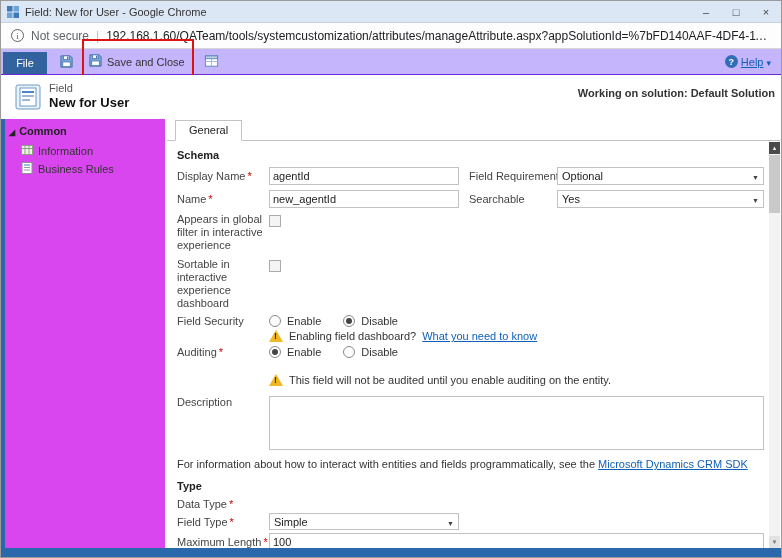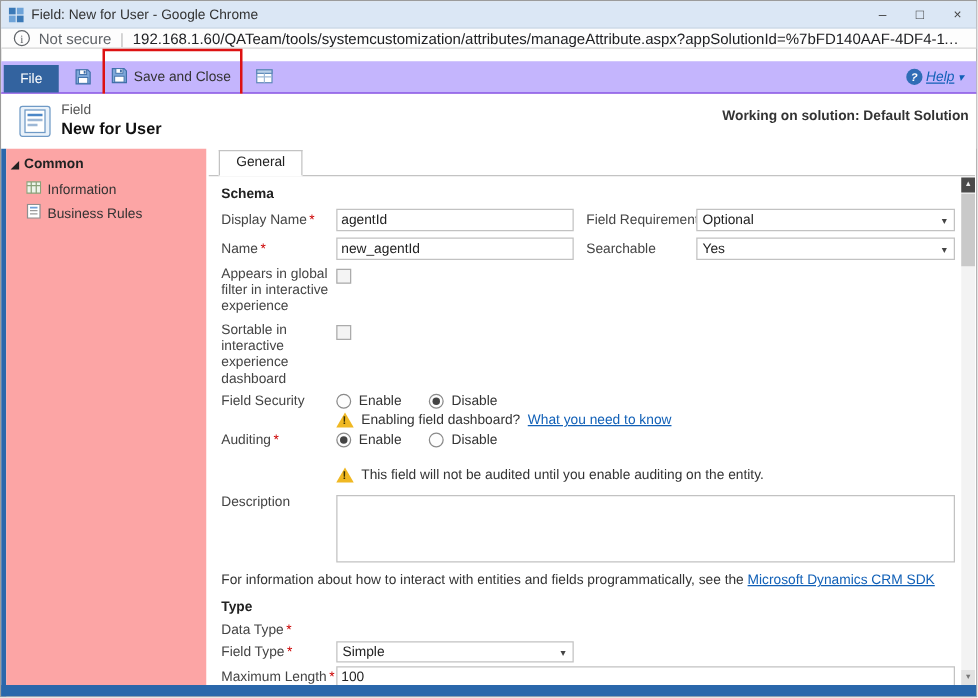--- a/index.html
+++ b/index.html
@@ -13,21 +13,21 @@
   
   .titlebar { position:absolute; left:0; top:0; right:0; height:22px;
     background:#dbe7f5; display:flex; align-items:center; padding-left:6px;
     font-size:11px; color:#333; border-bottom:1px solid #c6d3e2; }
   .titlebar .app-ico { margin-right:6px; display:flex; }
   .win-controls { margin-left:auto; display:flex; height:100%; }
   .win-btn { width:30px; display:flex; align-items:center; justify-content:center;
     font-size:11px; color:#444; cursor:default; }
 
   
-  .omnibox { position:absolute; left:0; top:22px; right:0; height:16px; background:#fdfdfd;
+  .omnibox { position:absolute; left:0; top:22px; right:0; height:26px; background:#fdfdfd;
     border-bottom:1px solid #d6d6d6; display:flex; align-items:center; padding:0 10px;
     font-size:12px; color:#202124; white-space:nowrap; overflow:hidden; }
   .info-ico { width:13px; height:13px; border:1px solid #5f6368; border-radius:50%;
     display:inline-flex; align-items:center; justify-content:center; font-size:9px;
     color:#5f6368; margin-right:7px; flex:0 0 auto; }
   .info-ico::after { content:"i"; font-family:"Liberation Serif",serif; }
   .notsecure { color:#5f6368; margin-right:4px; }
   .url-sep { color:#bdbdbd; margin:0 7px 0 3px; }
   .url { color:#202124; overflow:hidden; text-overflow:ellipsis; }
 
@@ -35,41 +35,41 @@
   .ribbon { position:absolute; left:0; top:48px; right:0; height:26px; background:#c4b5fd;
     border-bottom:1px solid #6d28d9; display:flex; align-items:center; }
   .file-btn { width:44px; height:22px; background:#33639f; color:#fff; font-size:11px;
     display:flex; align-items:center; justify-content:center; margin:2px 8px 0 2px; cursor:pointer; }
   .rib-ico { display:flex; align-items:center; padding:0 4px; cursor:pointer; }
   .annot { border:2px solid #dd1212; display:inline-flex; align-items:center; margin-left:4px; padding:11px 2px; }
   .sac-btn { display:inline-flex; align-items:center; gap:4px; font-size:11px; color:#333;
     padding:1px 5px 1px 2px; cursor:pointer; background:transparent; border:none;
     font-family:"Liberation Sans",sans-serif; }
   .help-group { margin-left:auto; margin-right:10px; display:flex; align-items:center; gap:3px;
-    color:#1160b7; font-size:11px; cursor:pointer;font-style:italic; }
+    color:#1160b7; font-size:11px; cursor:pointer; }
   .help-ico { width:13px; height:13px; border-radius:50%; background:#2f6db6; color:#fff;
     display:inline-flex; align-items:center; justify-content:center; font-size:9px; font-weight:bold; }
   .help-ico::after { content:"?"; }
   .help-label { text-decoration:underline; }
   .help-caret::after { content:"▾"; font-size:9px; color:#1160b7; }
 
   
   .pagehead { position:absolute; left:0; top:74px; right:0; height:44px; background:#fff; }
   .entity-ico { position:absolute; left:14px; top:9px; }
   .head-titles { position:absolute; left:48px; top:7px; }
   .entity-type { font-size:11px; color:#555; }
   .page-title { font-size:13px; font-weight:bold; color:#111; margin-top:1px; }
   .working-on { position:absolute; right:6px; top:12px; font-size:11px; font-weight:bold; color:#333; }
 
   
   .left-strip { position:absolute; left:0; top:118px; bottom:0; width:4px; background:#2a67ab; }
   .bottom-bar { position:absolute; left:0; right:0; bottom:0; height:9px; background:#2a67ab; }
 
   
-  .sidebar { position:absolute; left:4px; top:118px; width:160px; bottom:9px; background:#fca5a5;
+  .sidebar { position:absolute; left:4px; top:118px; width:160px; bottom:9px; background:#d946ef;
     font-size:11px; overflow:hidden; }
   .nav-group { font-weight:bold; color:#222; padding:6px 4px 5px 4px; display:flex; align-items:center; gap:4px; cursor:pointer; }
   .nav-tri::before { content:"◢"; font-size:8px; color:#222; }
   .nav-item { display:flex; align-items:center; gap:5px; padding:2px 2px 2px 16px; color:#333; cursor:pointer; }
 
   
   .main { position:absolute; left:166px; top:118px; right:1px; bottom:9px; background:#fff; }
   .tabrow { height:21px; position:relative; }
   .tab { position:relative; z-index:2; display:inline-block; margin-left:8px; padding:3px 13px 4px 13px;
     background:#fff; border:1px solid #c3c3c3; border-bottom:1px solid #fff; font-size:11px; color:#222;

